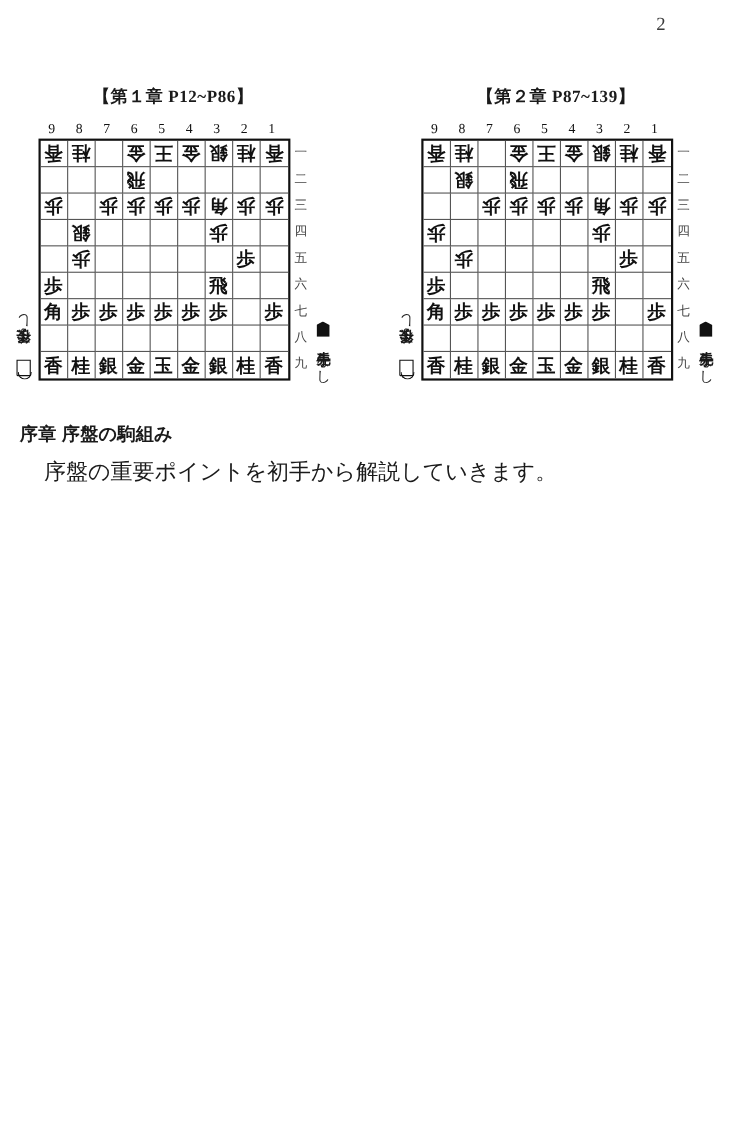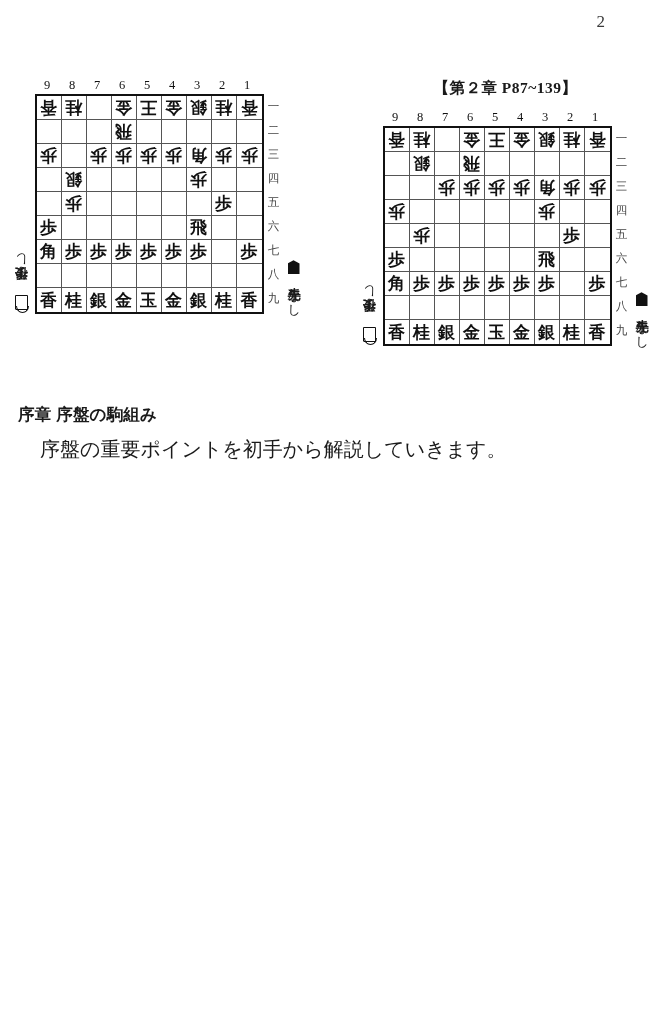--- a/index.html
+++ b/index.html
@@ -127,21 +127,21 @@
   }
   .rank-labels span{
     display:flex;align-items:center;justify-content:center;
     font-size:11.5px;color:#444;width:14px;
     font-family:"Liberation Serif",serif;
   }
 
   
   .body-text{
     position:absolute;
-    top:404px;left:18px;width:624px;
+    top:384px;left:18px;width:624px;
   }
   h2.section{
     font-size:16.5px;
     font-weight:700;
     margin:0 0 6px 0;
     font-family:"Liberation Sans","DejaVu Sans",sans-serif;
     letter-spacing:0.2px;
   }
   p.para{
     font-size:20px;
@@ -155,20 +155,21 @@
 </head>
 <body>
 
 <div class="page">
 
   <div class="page-number">2</div>
 
   <div class="diagrams">
 
     <div class="diagram">
+      <div class="diagram-title">【第１章 P12~P86】</div>
       <div class="board-wrap">
         <div class="hand-left">
           <div class="koma-mark open"></div>
           <div class="hand-text">後手</div>
           <div class="hand-text nashi">なし</div>
         </div>
         <div class="board-core">
           <div class="file-labels">
               <span>9</span>
               <span>8</span>

